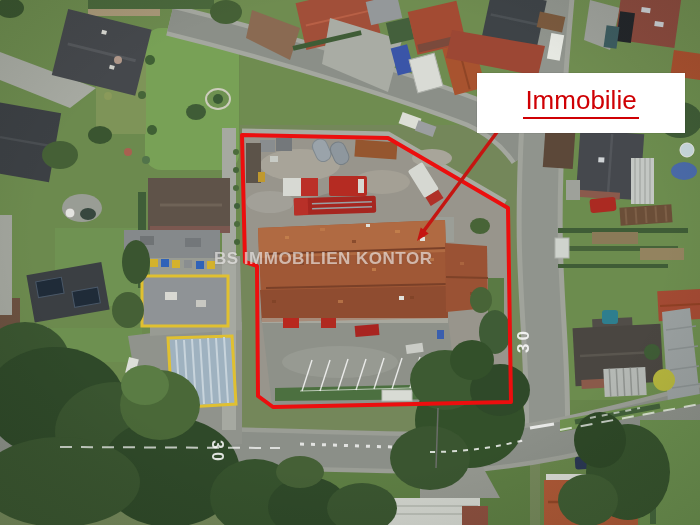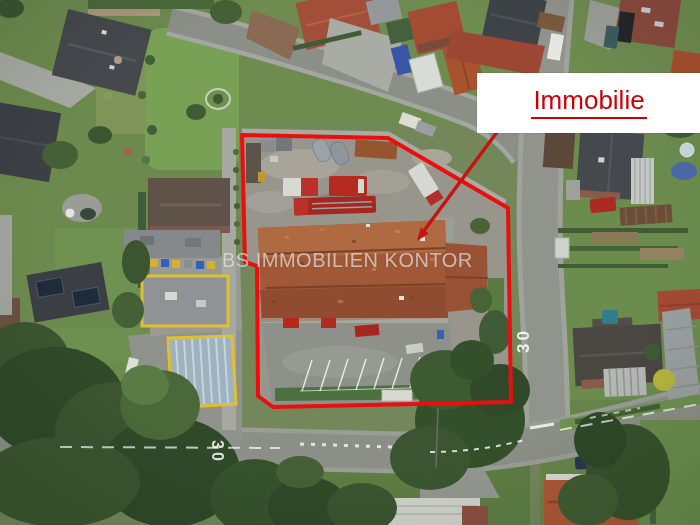--- a/index.html
+++ b/index.html
@@ -1,23 +1,23 @@
 <!DOCTYPE html>
 <html><head>
 <meta charset="utf-8">
 <style>
   html,body{margin:0;padding:0;background:#222;}
   #stage{position:relative;width:700px;height:525px;overflow:hidden;
          font-family:"Liberation Sans",sans-serif;background:#74875a;}
   #stage svg{position:absolute;left:0;top:0;}
   .watermark{position:absolute;left:214px;top:249px;width:290px;
-             font-size:20px;font-weight:normal;letter-spacing:0.5px;
+             font-size:17px;font-weight:bold;letter-spacing:0.5px;
              color:rgba(255,255,255,0.58);white-space:nowrap;
-             text-shadow:0 0 2px rgba(90,70,60,0.25);pointer-events:none;margin-left:8px;}
-  .label-box{position:absolute;left:477px;top:73px;width:224px;height:60px;
+             text-shadow:0 0 2px rgba(90,70,60,0.25);pointer-events:none;}
+  .label-box{position:absolute;left:477px;top:73px;width:208px;height:60px;
              background:#ffffff;display:flex;align-items:center;justify-content:center;
              box-shadow:0 0 0 1px rgba(0,0,0,0.05);}
   .label-box span{color:#cf0004;font-size:26px;line-height:1;
                   border-bottom:2px solid currentColor;padding:0 2px 4px 2px;}
 </style>
 </head>
 <body>
 
 <div id="stage">
 <svg width="700" height="525" viewBox="0 0 700 525">

